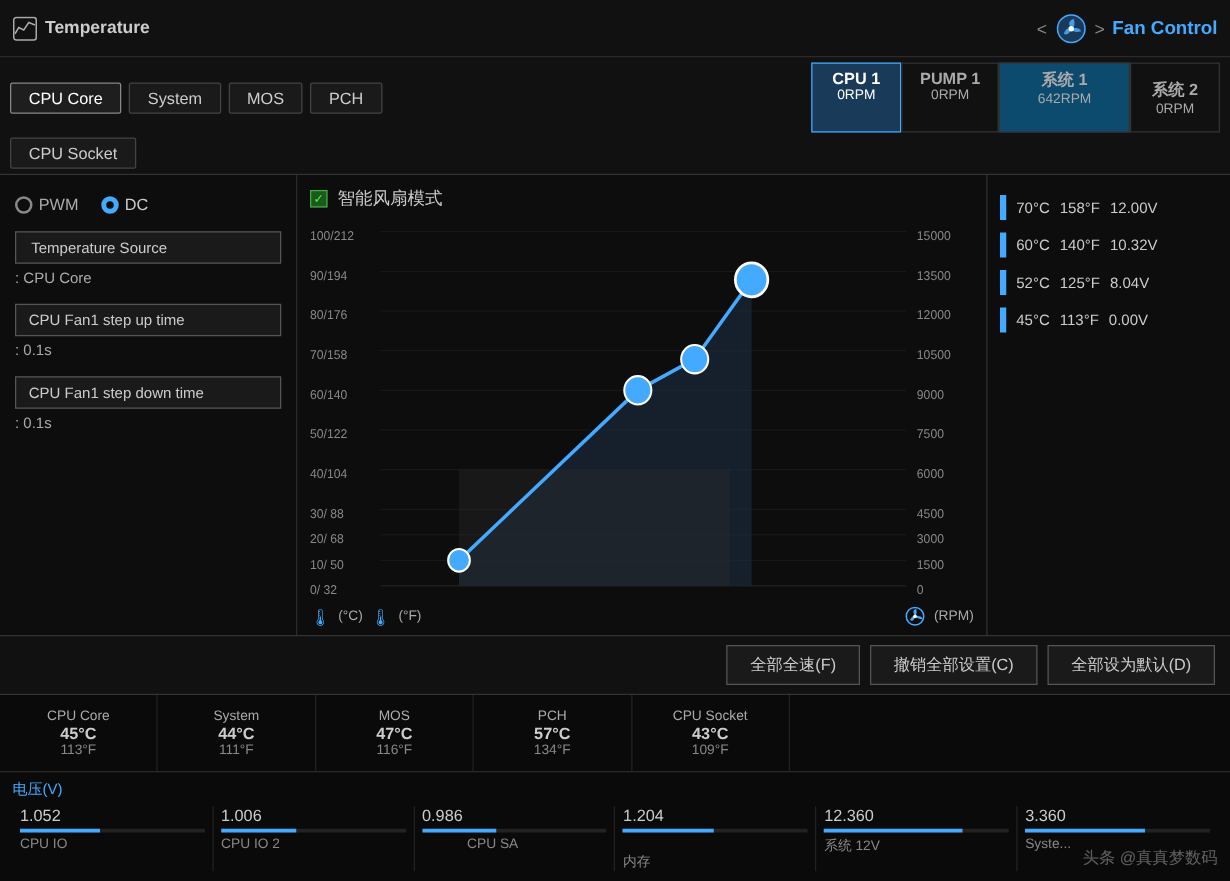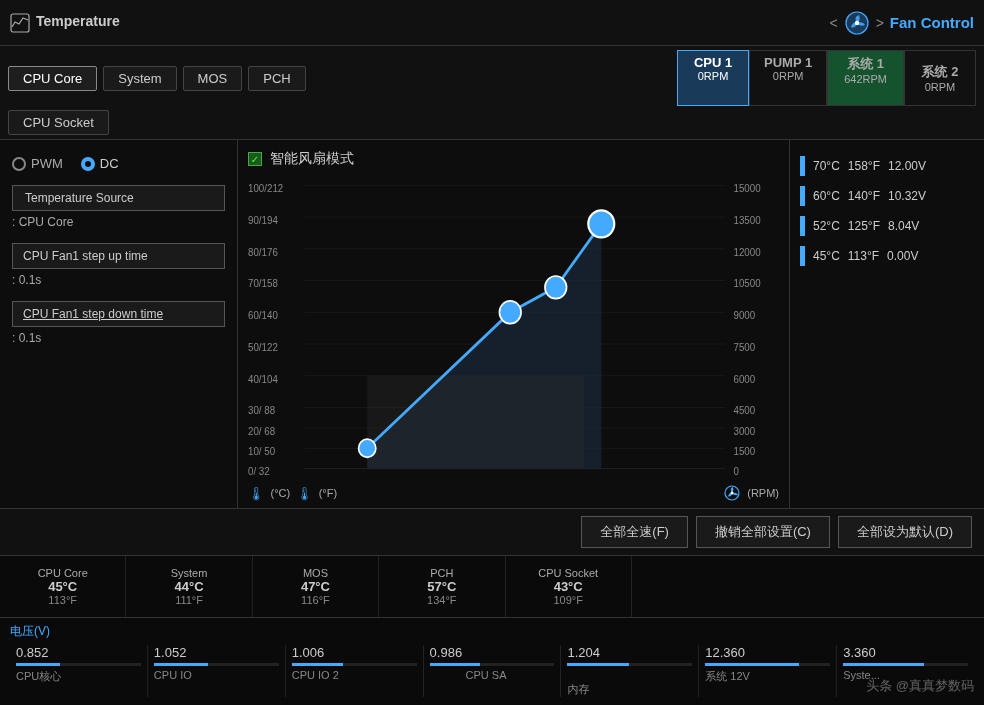--- a/index.html
+++ b/index.html
@@ -59,21 +59,21 @@
 
       <div style="margin-left:auto;display:flex;" data-name="fan-speed-tabs">
         <div style="background:#1a3a5a;border:1px solid #4af;color:#fff;padding:4px 14px;font-size:12px;cursor:pointer;text-align:center;min-width:72px;" data-name="fan-tab-cpu1-btn">
           <div style="font-weight:bold;font-size:13px;" data-name="fan-cpu1-label">CPU 1</div>
           <div style="font-size:11px;" data-name="fan-cpu1-rpm">0RPM</div>
         </div>
         <div style="background:#111;border:1px solid #333;color:#aaa;padding:4px 14px;font-size:12px;cursor:pointer;text-align:center;min-width:72px;" data-name="fan-tab-pump1-btn">
           <div style="font-weight:bold;font-size:13px;" data-name="fan-pump1-label">PUMP 1</div>
           <div style="font-size:11px;" data-name="fan-pump1-rpm">0RPM</div>
         </div>
-        <div style="background:#14532d;border:1px solid #333;color:#aaa;padding:4px 16px;font-size:12px;cursor:pointer;text-align:center;min-width:72px;" data-name="fan-tab-sys1-btn">
+        <div style="background:#0c4a6e;border:1px solid #333;color:#aaa;padding:4px 30px;font-size:12px;cursor:pointer;text-align:center;min-width:72px;" data-name="fan-tab-sys1-btn">
           <div style="font-weight:bold;font-size:13px;" data-name="fan-sys1-label">系统 1</div>
           <div style="font-size:11px;" data-name="fan-sys1-rpm">642RPM</div>
         </div>
         <div style="background:#111;border:1px solid #333;color:#aaa;padding:12px 14px;font-size:12px;cursor:pointer;text-align:center;min-width:72px;" data-name="fan-tab-sys2-btn">
           <div style="font-weight:bold;font-size:13px;" data-name="fan-sys2-label">系统 2</div>
           <div style="font-size:11px;" data-name="fan-sys2-rpm">0RPM</div>
         </div>
       </div>
     </div>
 
@@ -103,21 +103,21 @@
         <button style="background:#1a1a1a;border:1px solid #555;color:#ccc;padding:5px 12px;font-size:12px;cursor:pointer;width:100%;text-align:left;" data-name="temp-source-btn">Temperature Source</button>
         <div style="font-size:12px;color:#aaa;margin-top:4px;" data-name="temp-source-value">: CPU Core</div>
       </div>
 
       <div data-name="step-up-section">
         <button style="background:#1a1a1a;border:1px solid #555;color:#ccc;padding:5px 10px;font-size:12px;cursor:pointer;width:100%;text-align:left;" data-name="step-up-btn">CPU Fan1 step up time</button>
         <div style="font-size:12px;color:#aaa;margin-top:4px;" data-name="step-up-value">: 0.1s</div>
       </div>
 
       <div data-name="step-down-section">
-        <button style="background:#1a1a1a;border:1px solid #555;color:#ccc;padding:5px 10px;font-size:12px;cursor:pointer;width:100%;text-align:left;text-decoration:underline;" data-name="step-down-btn">CPU Fan1 step down time</button>
+        <button style="background:#1a1a1a;border:1px solid #555;color:#ccc;padding:5px 10px;font-size:12px;cursor:pointer;width:100%;text-align:left;" data-name="step-down-btn">CPU Fan1 step down time</button>
         <div style="font-size:12px;color:#aaa;margin-top:4px;" data-name="step-down-value">: 0.1s</div>
       </div>
     </div>
 
     <div style="flex:1;background:#0d0d0d;padding:10px 10px 6px 10px;display:flex;flex-direction:column;" data-name="chart-area">
 
       <div style="display:flex;align-items:center;gap:8px;margin-bottom:6px;" data-name="chart-header">
         <div style="width:14px;height:14px;background:#1a5a1a;border:1px solid #4a4;display:flex;align-items:center;justify-content:center;color:#4f4;font-size:10px;cursor:pointer;" data-name="smart-mode-checkbox">✓</div>
         <span style="color:#ccc;font-size:14px;" data-name="smart-mode-label">智能风扇模式</span>
       </div>
@@ -257,27 +257,20 @@
       <span style="font-size:13px;color:#ccc;font-weight:bold;" data-name="status-cpu-socket-c">43°C</span>
       <span style="font-size:11px;color:#888;" data-name="status-cpu-socket-f">109°F</span>
     </div>
     <div style="flex:3;" data-name="status-empty"></div>
   </div>
 
   <div style="background:#0a0a0a;padding:5px 10px 8px 10px;" data-name="voltage-section">
     <div style="color:#4af;font-size:12px;margin-bottom:5px;" data-name="voltage-section-label">电压(V)</div>
     <div style="display:flex;gap:0;" data-name="voltage-items">
 
-      <div style="flex:1;padding:0 6px;border-right:1px solid #222;" data-name="voltage-item-0">
-        <div style="font-size:13px;color:#ccc;" data-name="voltage-val-0">0.852</div>
-        <div style="width:100%;height:3px;background:#222;margin:3px 0;position:relative;" data-name="voltage-bar-bg-0">
-          <div style="height:100%;width:35%;background:#4af;" data-name="voltage-bar-fill-0"></div>
-        </div>
-        <div style="font-size:11px;color:#888;" data-name="voltage-name-0">CPU核心</div>
-      </div>
 
       <div style="flex:1;padding:0 6px;border-right:1px solid #222;" data-name="voltage-item-1">
         <div style="font-size:13px;color:#ccc;" data-name="voltage-val-1">1.052</div>
         <div style="width:100%;height:3px;background:#222;margin:3px 0;" data-name="voltage-bar-bg-1">
           <div style="height:100%;width:43%;background:#4af;" data-name="voltage-bar-fill-1"></div>
         </div>
         <div style="font-size:11px;color:#888;" data-name="voltage-name-1">CPU IO</div>
       </div>
 
       <div style="flex:1;padding:0 6px;border-right:1px solid #222;" data-name="voltage-item-2">

